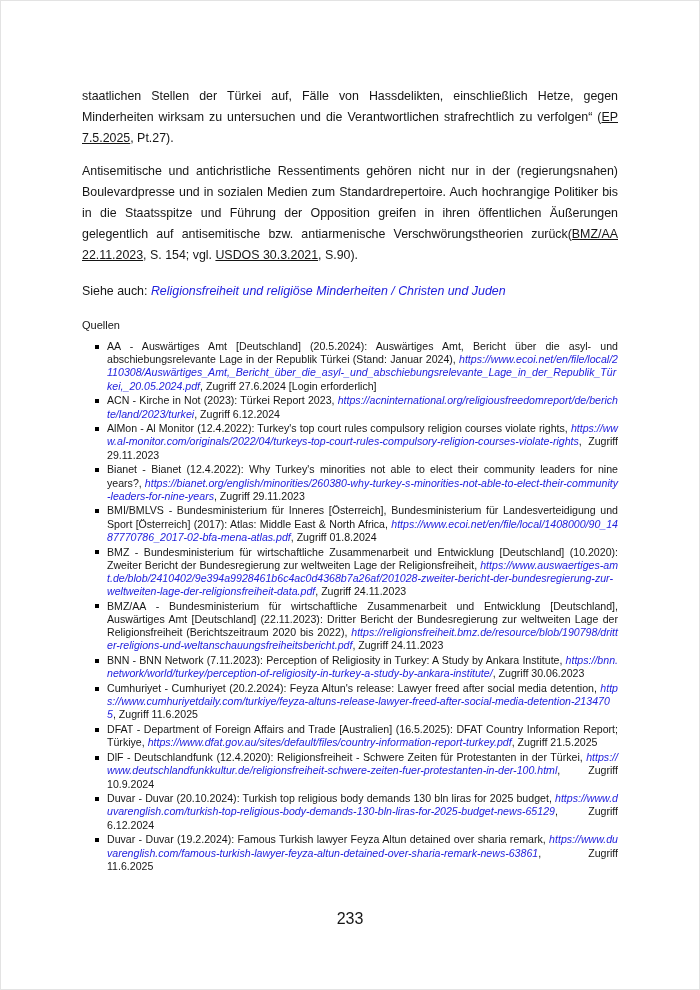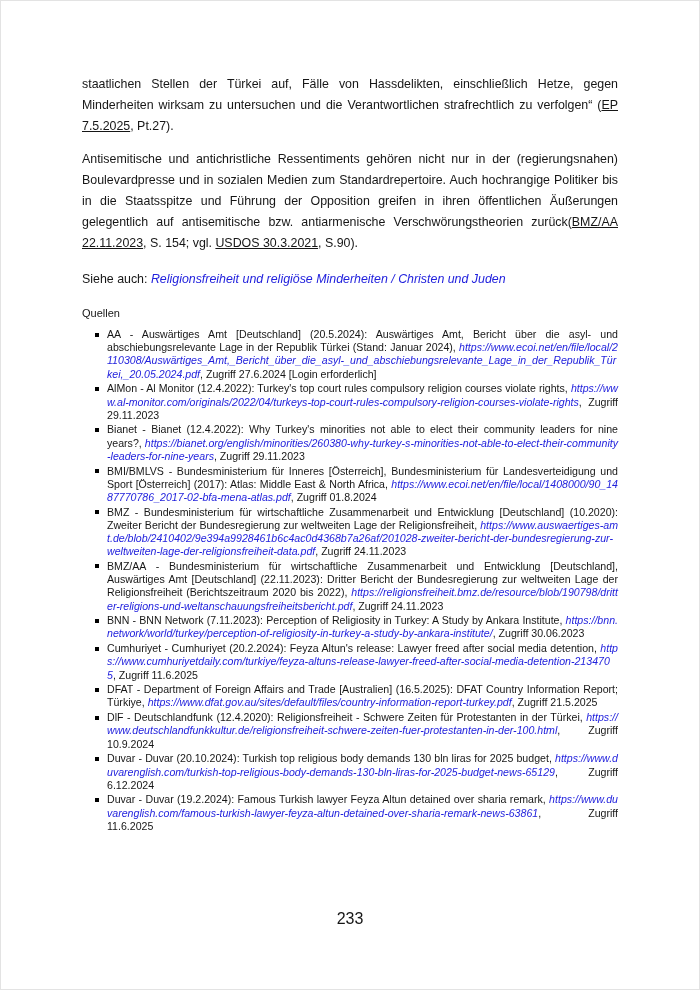--- a/index.html
+++ b/index.html
@@ -6,21 +6,21 @@
   html, body { margin: 0; padding: 0; background: #ffffff; }
   .page {
     width: 700px; height: 990px; box-sizing: border-box;
     padding: 74px 82px 0 82px; position: relative; background: #ffffff;
     color: var(--text-color);
     font-family: "Liberation Sans", "DejaVu Sans", sans-serif;
     outline: 1px solid #e3e3e3; outline-offset: -1px;
     overflow: hidden;
   }
   p.body-para {
-    margin: 0 0 12px 0; font-size: 12.4px; line-height: 21px;
+    margin: 12px 0 12px 0; font-size: 12.4px; line-height: 21px;
     text-align: justify;
   }
   p.see-also { margin: 15px 0 13px 0; font-size: 12.4px; line-height: 21px; text-align: left; }
   p.quellen  { margin: 0 0 4px 0; font-size: 11px; line-height: 21px; }
   .lnk { color: var(--link-color); word-break: break-all; cursor: pointer; font-style: italic; }
   .ref { color: inherit; text-decoration: underline; cursor: pointer; }
   ul.sources {
     list-style: none; margin: 0 0 0 13px; padding: 0;
     font-size: 10.6px; line-height: 13.2px;
   }
@@ -40,20 +40,21 @@
 </head>
 <body>
 
 <div class="page">
   <p class="body-para"><span>staatlichen Stellen der Türkei auf, Fälle von Hassdelikten, einschließlich Hetze, gegen Minderheiten wirksam zu untersuchen und die Verantwortlichen strafrechtlich zu verfolgen“ (</span><span class="ref">EP 7.5.2025</span><span>, Pt.27).</span></p>
   <p class="body-para"><span>Antisemitische und antichristliche Ressentiments gehören nicht nur in der (regierungsnahen) Boulevardpresse und in sozialen Medien zum Standardrepertoire. Auch hochrangige Politiker bis in die Staatsspitze und Führung der Opposition greifen in ihren öffentlichen Äußerungen gelegentlich auf antisemitische bzw. antiarmenische Verschwörungstheorien zurück(</span><span class="ref">BMZ/AA 22.11.2023</span><span>, S. 154; vgl. </span><span class="ref">USDOS 30.3.2021</span><span>, S.90).</span></p>
   <p class="see-also"><span>Siehe auch: </span><span class="lnk">Religionsfreiheit und religiöse Minderheiten / Christen und Juden</span></p>
   <p class="quellen">Quellen</p>
   <ul class="sources">
       <li><span class="bullet"></span><span><span>AA - Auswärtiges Amt [Deutschland] (20.5.2024): Auswärtiges Amt, Bericht über die asyl- und abschiebungsrelevante Lage in der Republik Türkei (Stand: Januar 2024), </span><span class="lnk">https://www.ecoi.net/en/file/local/2110308/Auswärtiges_Amt,_Bericht_über_die_asyl-_und_abschiebungsrelevante_Lage_in_der_Republik_Türkei,_20.05.2024.pdf</span><span>, Zugriff 27.6.2024 [Login erforderlich]</span></span></li>
+      <li><span class="bullet"></span><span><span>ACN - Kirche in Not (2023): Türkei Report 2023, </span><span class="lnk">https://acninternational.org/religiousfreedomreport/de/berichte/land/2023/turkei</span><span>, Zugriff 6.12.2024</span></span></li>
       <li><span class="bullet"></span><span><span>AlMon - Al Monitor (12.4.2022): Turkey's top court rules compulsory religion courses violate rights, </span><span class="lnk">https://www.al-monitor.com/originals/2022/04/turkeys-top-court-rules-compulsory-religion-courses-violate-rights</span><span>, Zugriff 29.11.2023</span></span></li>
       <li><span class="bullet"></span><span><span>Bianet - Bianet (12.4.2022): Why Turkey's minorities not able to elect their community leaders for nine years?, </span><span class="lnk">https://bianet.org/english/minorities/260380-why-turkey-s-minorities-not-able-to-elect-their-community-leaders-for-nine-years</span><span>, Zugriff 29.11.2023</span></span></li>
       <li><span class="bullet"></span><span><span>BMI/BMLVS - Bundesministerium für Inneres [Österreich], Bundesministerium für Landesverteidigung und Sport [Österreich] (2017): Atlas: Middle East &amp; North Africa, </span><span class="lnk">https://www.ecoi.net/en/file/local/1408000/90_1487770786_2017-02-bfa-mena-atlas.pdf</span><span>, Zugriff 01.8.2024</span></span></li>
       <li><span class="bullet"></span><span><span>BMZ - Bundesministerium für wirtschaftliche Zusammenarbeit und Entwicklung [Deutschland] (10.2020): Zweiter Bericht der Bundesregierung zur weltweiten Lage der Religionsfreiheit, </span><span class="lnk">https://www.auswaertiges-amt.de/blob/2410402/9e394a9928461b6c4ac0d4368b7a26af/201028-zweiter-bericht-der-bundesregierung-zur-weltweiten-lage-der-religionsfreiheit-data.pdf</span><span>, Zugriff 24.11.2023</span></span></li>
       <li><span class="bullet"></span><span><span>BMZ/AA - Bundesministerium für wirtschaftliche Zusammenarbeit und Entwicklung [Deutschland], Auswärtiges Amt [Deutschland] (22.11.2023): Dritter Bericht der Bundesregierung zur weltweiten Lage der Religionsfreiheit (Berichtszeitraum 2020 bis 2022), </span><span class="lnk">https://religionsfreiheit.bmz.de/resource/blob/190798/dritter-religions-und-weltanschauungsfreiheitsbericht.pdf</span><span>, Zugriff 24.11.2023</span></span></li>
       <li><span class="bullet"></span><span><span>BNN - BNN Network (7.11.2023): Perception of Religiosity in Turkey: A Study by Ankara Institute, </span><span class="lnk">https://bnn.network/world/turkey/perception-of-religiosity-in-turkey-a-study-by-ankara-institute/</span><span>, Zugriff 30.06.2023</span></span></li>
       <li><span class="bullet"></span><span><span>Cumhuriyet - Cumhuriyet (20.2.2024): Feyza Altun's release: Lawyer freed after social media detention, </span><span class="lnk">https://www.cumhuriyetdaily.com/turkiye/feyza-altuns-release-lawyer-freed-after-social-media-detention-2134705</span><span>, Zugriff 11.6.2025</span></span></li>
       <li><span class="bullet"></span><span><span>DFAT - Department of Foreign Affairs and Trade [Australien] (16.5.2025): DFAT Country Information Report; Türkiye, </span><span class="lnk">https://www.dfat.gov.au/sites/default/files/country-information-report-turkey.pdf</span><span>, Zugriff 21.5.2025</span></span></li>
       <li><span class="bullet"></span><span><span>DlF - Deutschlandfunk (12.4.2020): Religionsfreiheit - Schwere Zeiten für Protestanten in der Türkei, </span><span class="lnk">https://www.deutschlandfunkkultur.de/religionsfreiheit-schwere-zeiten-fuer-protestanten-in-der-100.html</span><span>, Zugriff 10.9.2024</span></span></li>
       <li><span class="bullet"></span><span><span>Duvar - Duvar (20.10.2024): Turkish top religious body demands 130 bln liras for 2025 budget, </span><span class="lnk">https://www.duvarenglish.com/turkish-top-religious-body-demands-130-bln-liras-for-2025-budget-news-65129</span><span>, Zugriff 6.12.2024</span></span></li>

